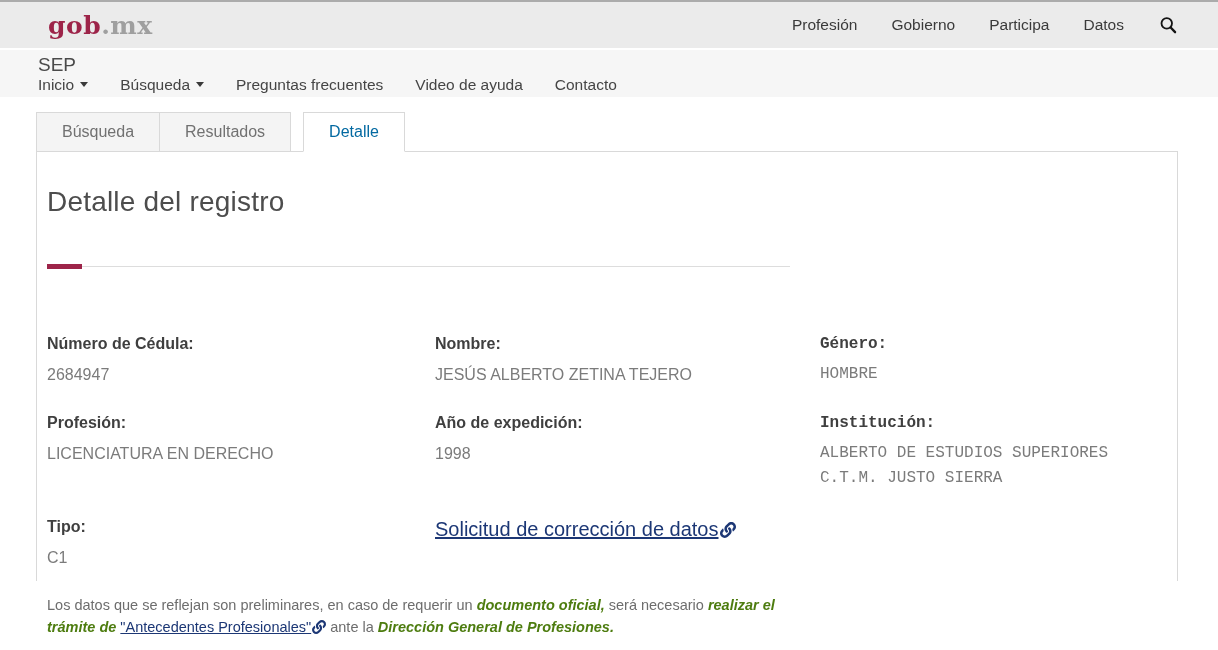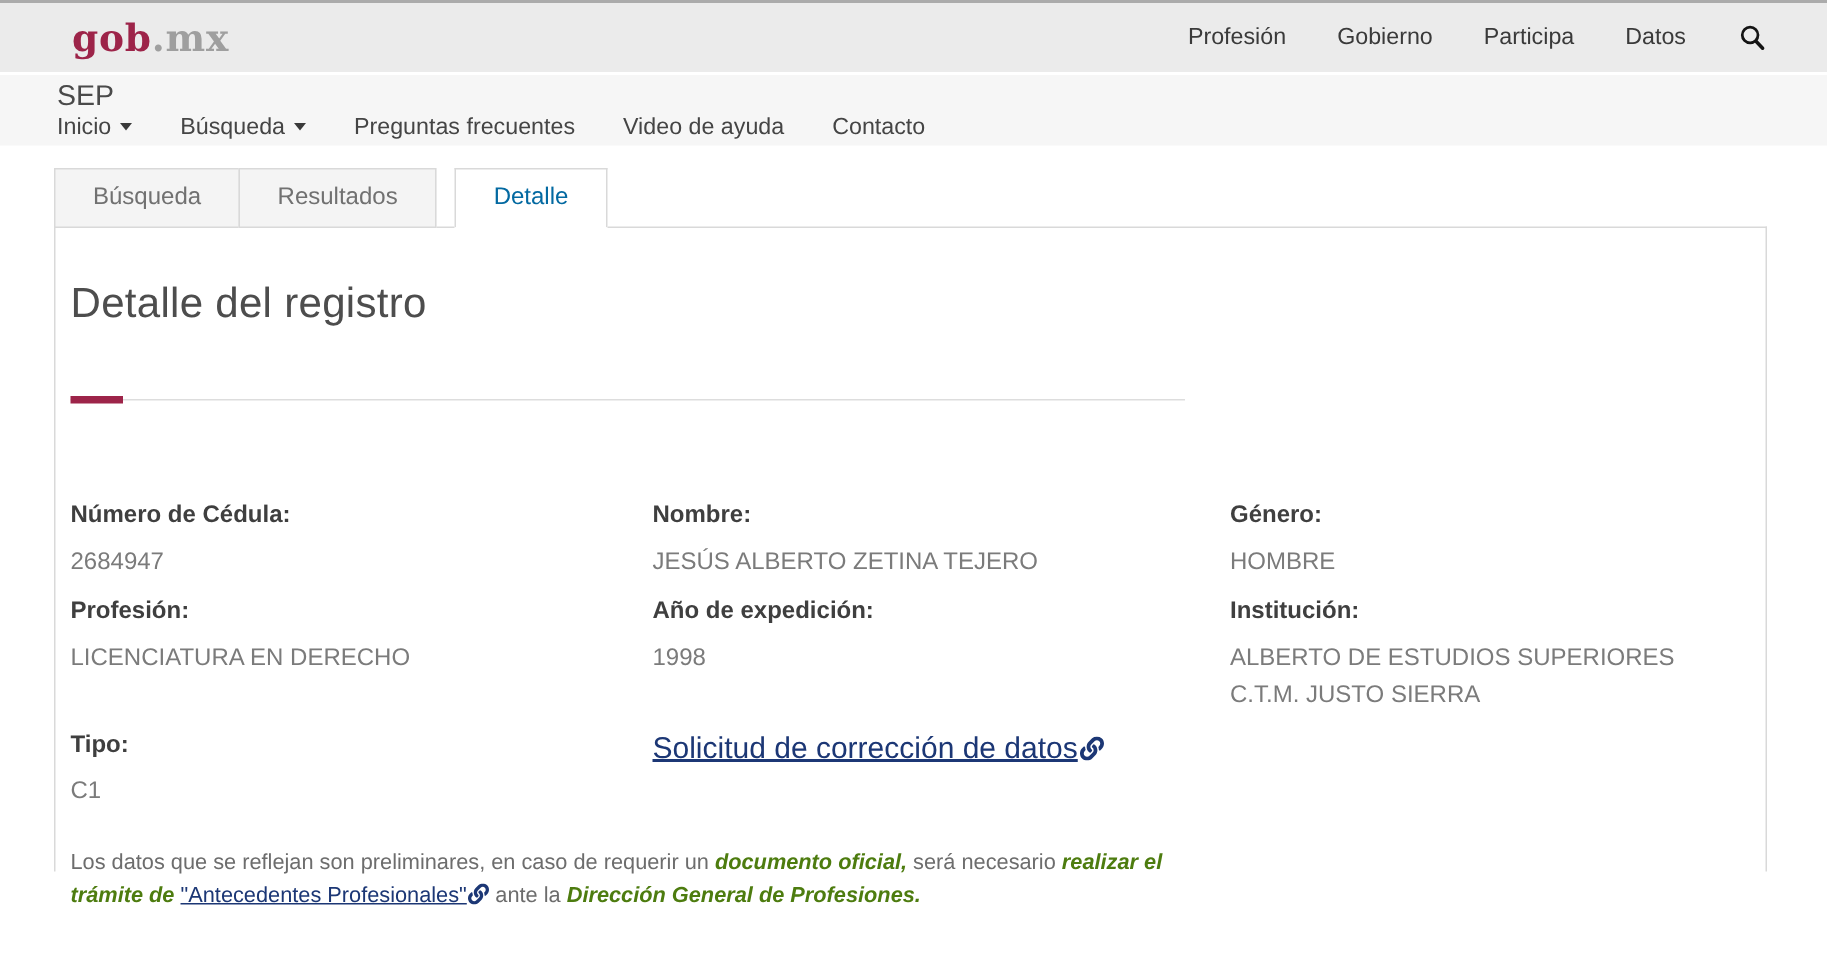--- a/index.html
+++ b/index.html
@@ -43,24 +43,24 @@
   .panel { border:1px solid #d9d9d9; border-bottom:none; height:430px;
     padding:0 10px; background:#fff; }
   .page-title { font-size:28px; font-weight:400; color:#4d4d4d; margin-top:34px;
     letter-spacing:0.2px; }
   .rule { position:relative; margin-top:46px; width:743px; height:5px; }
   .rule-line { position:absolute; left:0; right:0; top:2px; height:1px; background:#ddd; }
   .rule-accent { position:absolute; left:0; top:0; width:35px; height:5px; background:#9d2449; }
 
   
   .fields { margin-top:66px; display:grid; grid-template-columns:388px 385px 1fr;
-    row-gap:12px; }
+    row-gap:27px; }
   .field-label { font-size:16px; font-weight:bold; color:#3f3f3f; }
   .field-value { font-size:16px; color:#7b7b7b; margin-top:9px; line-height:25px; }
-  .col3 { max-width:352px; }
+  .col3 { max-width:352px;font-family:Liberation Mono, monospace; }
 
   a.data-link { font-size:20px; color:#1c3775; text-decoration:underline; cursor:pointer; }
   .link-icon { vertical-align:-2px; margin-left:1px; }
 
   
   .disclaimer { margin-top:24px; max-width:752px; font-size:14.5px; line-height:22px;
     color:#6d6d6d; }
   .disclaimer b { color:#4d7c0f;font-style:italic; }
   .disclaimer a { color:#1c3775; text-decoration:underline; cursor:pointer; font-size:14.5px; }
 </style>

